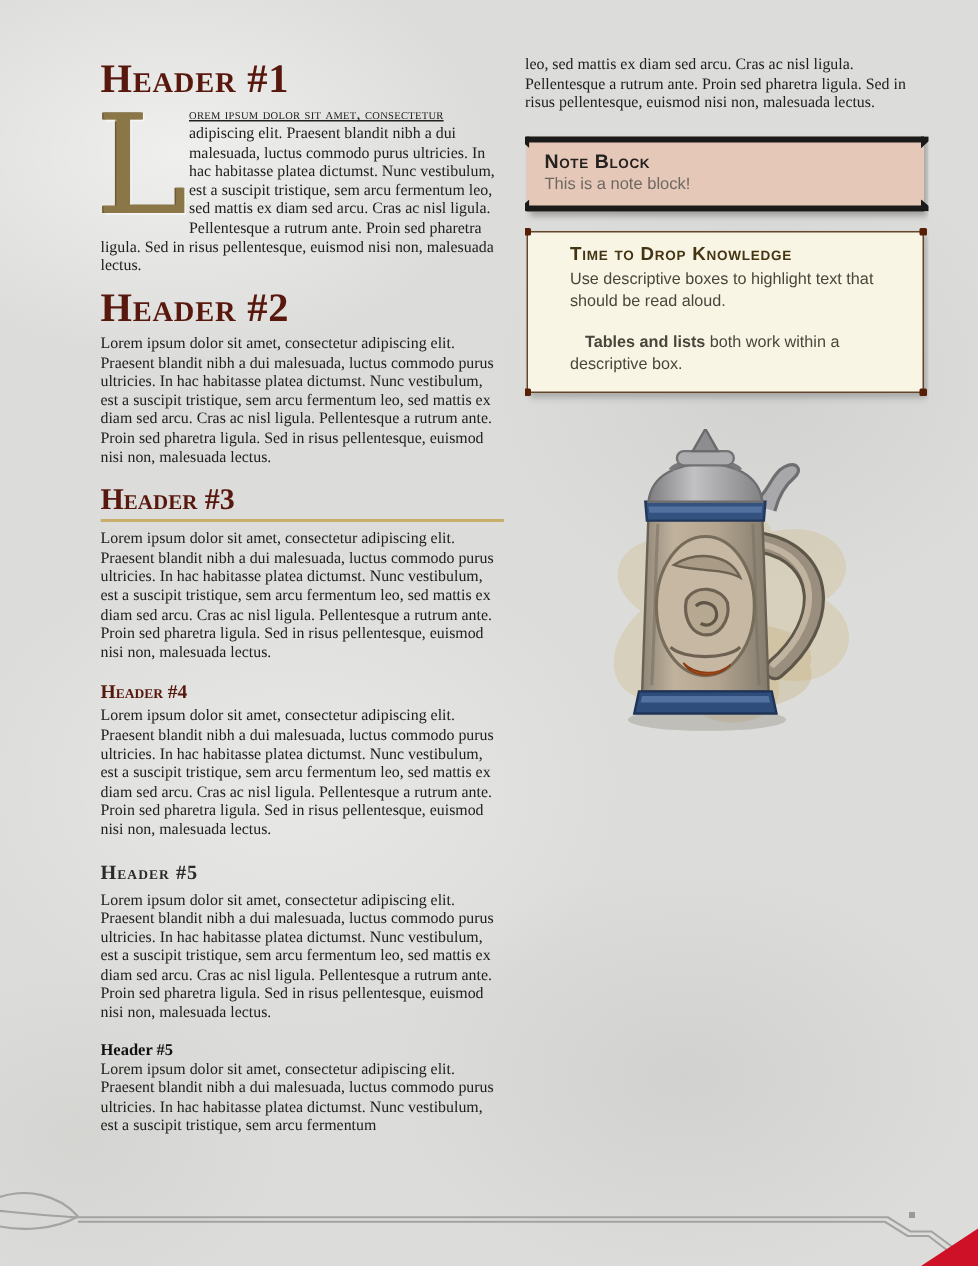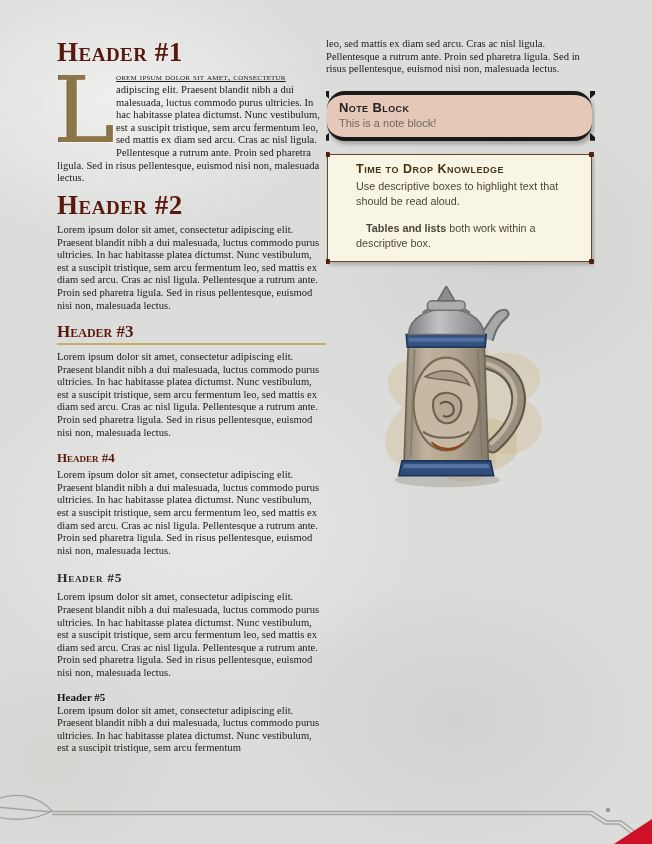--- a/index.html
+++ b/index.html
@@ -12,27 +12,27 @@
     background-image:
       radial-gradient(ellipse 300px 200px at 18% 12%, rgba(255,255,255,.55), transparent 70%),
       radial-gradient(ellipse 260px 220px at 78% 30%, rgba(197,197,194,.45), transparent 70%),
       radial-gradient(ellipse 320px 240px at 30% 62%, rgba(255,255,255,.35), transparent 70%),
       radial-gradient(ellipse 280px 200px at 70% 85%, rgba(193,193,190,.4), transparent 70%),
       radial-gradient(ellipse 200px 160px at 8% 90%, rgba(205,205,202,.5), transparent 70%);
     font-family:"Liberation Serif", serif;
     color:#21201d;
   }
 
-  .content { position:absolute; left:57px; top:38px; width:552px; height:764px; display:flex; gap:0; }
+  .content { position:absolute; left:67px; top:38px; width:552px; height:764px; display:flex; gap:14px; }
   .col { width:269px; overflow:hidden; }
 
   .h1 { font-variant:small-caps; color:#58180D; font-size:27px; font-weight:700;
         letter-spacing:.5px; margin:0 0 5px; line-height:1.05; }
   .h1.mt { }
-  .h3 { font-variant:small-caps; color:#58180D; font-size:17px; font-weight:700;
+  .h3 { font-variant:small-caps; color:#58180D; font-size:20px; font-weight:700;
         border-bottom:2px solid #c9ad6a; padding-bottom:2px; margin:11px 0 6px; line-height:1.05; }
   .h4 { font-variant:small-caps; color:#58180D; font-size:13px; font-weight:700; margin:11px 0 3px; }
   .h5 { font-variant:small-caps; color:#2c2b29; font-size:13.5px; font-weight:700;
         letter-spacing:.7px; margin:13px 0 5px; }
   .h6 { font-size:11px; font-weight:700; color:#121212; margin:11px 0 2px; }
 
   p.body { font-size:10.6px; line-height:12.6px; margin:0 0 6px; text-align:left; }
 
   .dropcap {
     float:left; font-size:92px; line-height:76px; height:84px; width:56px;
@@ -41,21 +41,20 @@
   }
   .lead { font-variant:small-caps; letter-spacing:.2px;text-decoration:underline; }
 
   
   .note {
     position:relative; background:#e6c8b8;
     border-top:4px solid #1a1a1a; border-bottom:4px solid #1a1a1a;
     padding:5px 12px 8px; margin:15px 3px 13px 1px;
     box-shadow:2px 3px 4px rgba(70,70,70,.4);
     font-family:"Liberation Sans", sans-serif;
-    border-radius:18px;
   }
   .note-title { font-variant:small-caps; font-weight:700; color:#242220; font-size:13px; letter-spacing:.4px; }
   .note-body { font-size:10.5px; color:#6e6archiving862;}
   .note-body { font-size:11px; color:#6e6862; margin-top:2px; }
   .nc { position:absolute; width:9px; height:8px; background:#1a1a1a; }
   .nc.tl { left:-7px; top:-4px; clip-path:polygon(0 0,100% 0,100% 100%); }
   .nc.tr { right:-7px; top:-4px; clip-path:polygon(0 0,100% 0,0 100%); }
   .nc.bl { left:-7px; bottom:-4px; clip-path:polygon(0 100%,100% 100%,100% 0); }
   .nc.br { right:-7px; bottom:-4px; clip-path:polygon(0 100%,100% 100%,0 0); }
 

